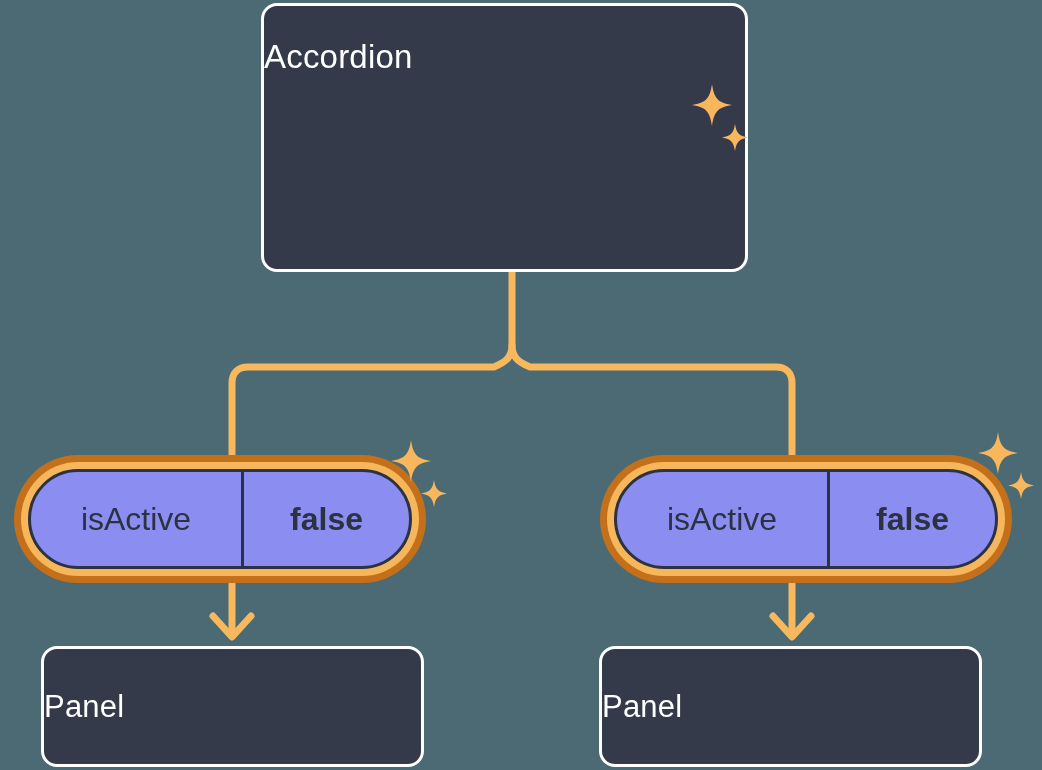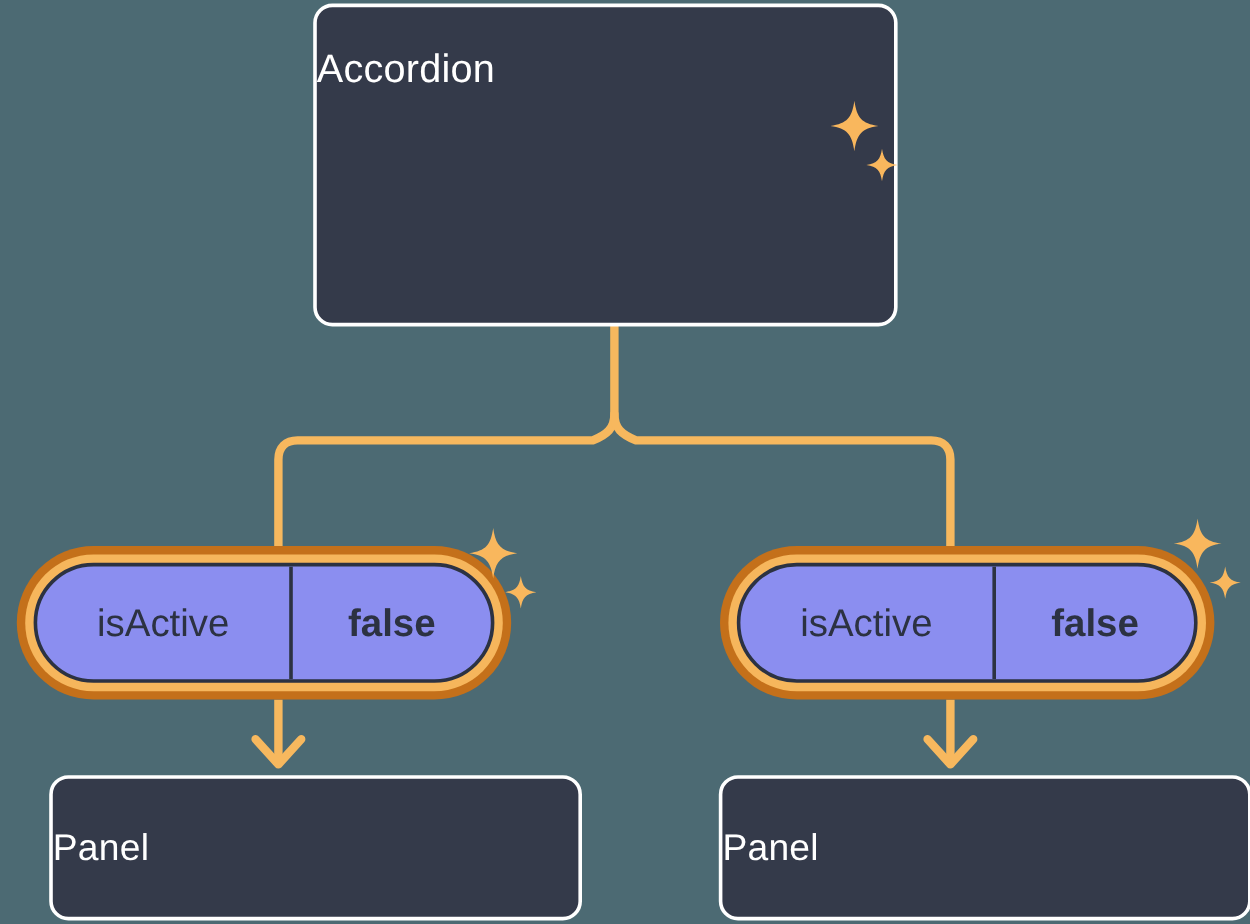--- a/index.html
+++ b/index.html
@@ -50,21 +50,21 @@
   #accordion-card {
     left: 261px;
     top: 3px;
     width: 487px;
     height: 269px;
   }
   #accordion-card .card-title { top: 32px; }
 
   .panel-card {
     top: 646px;
-    width: 444px;
+    width: 383px;
     height: 121px;
   }
   #panel-left  { left: 41px; }
   #panel-right { left: 599px; }
   .panel-card .card-title { top: 40px; font-size: 31px; }
 
   
   .pill {
     position: absolute;
     display: flex;

